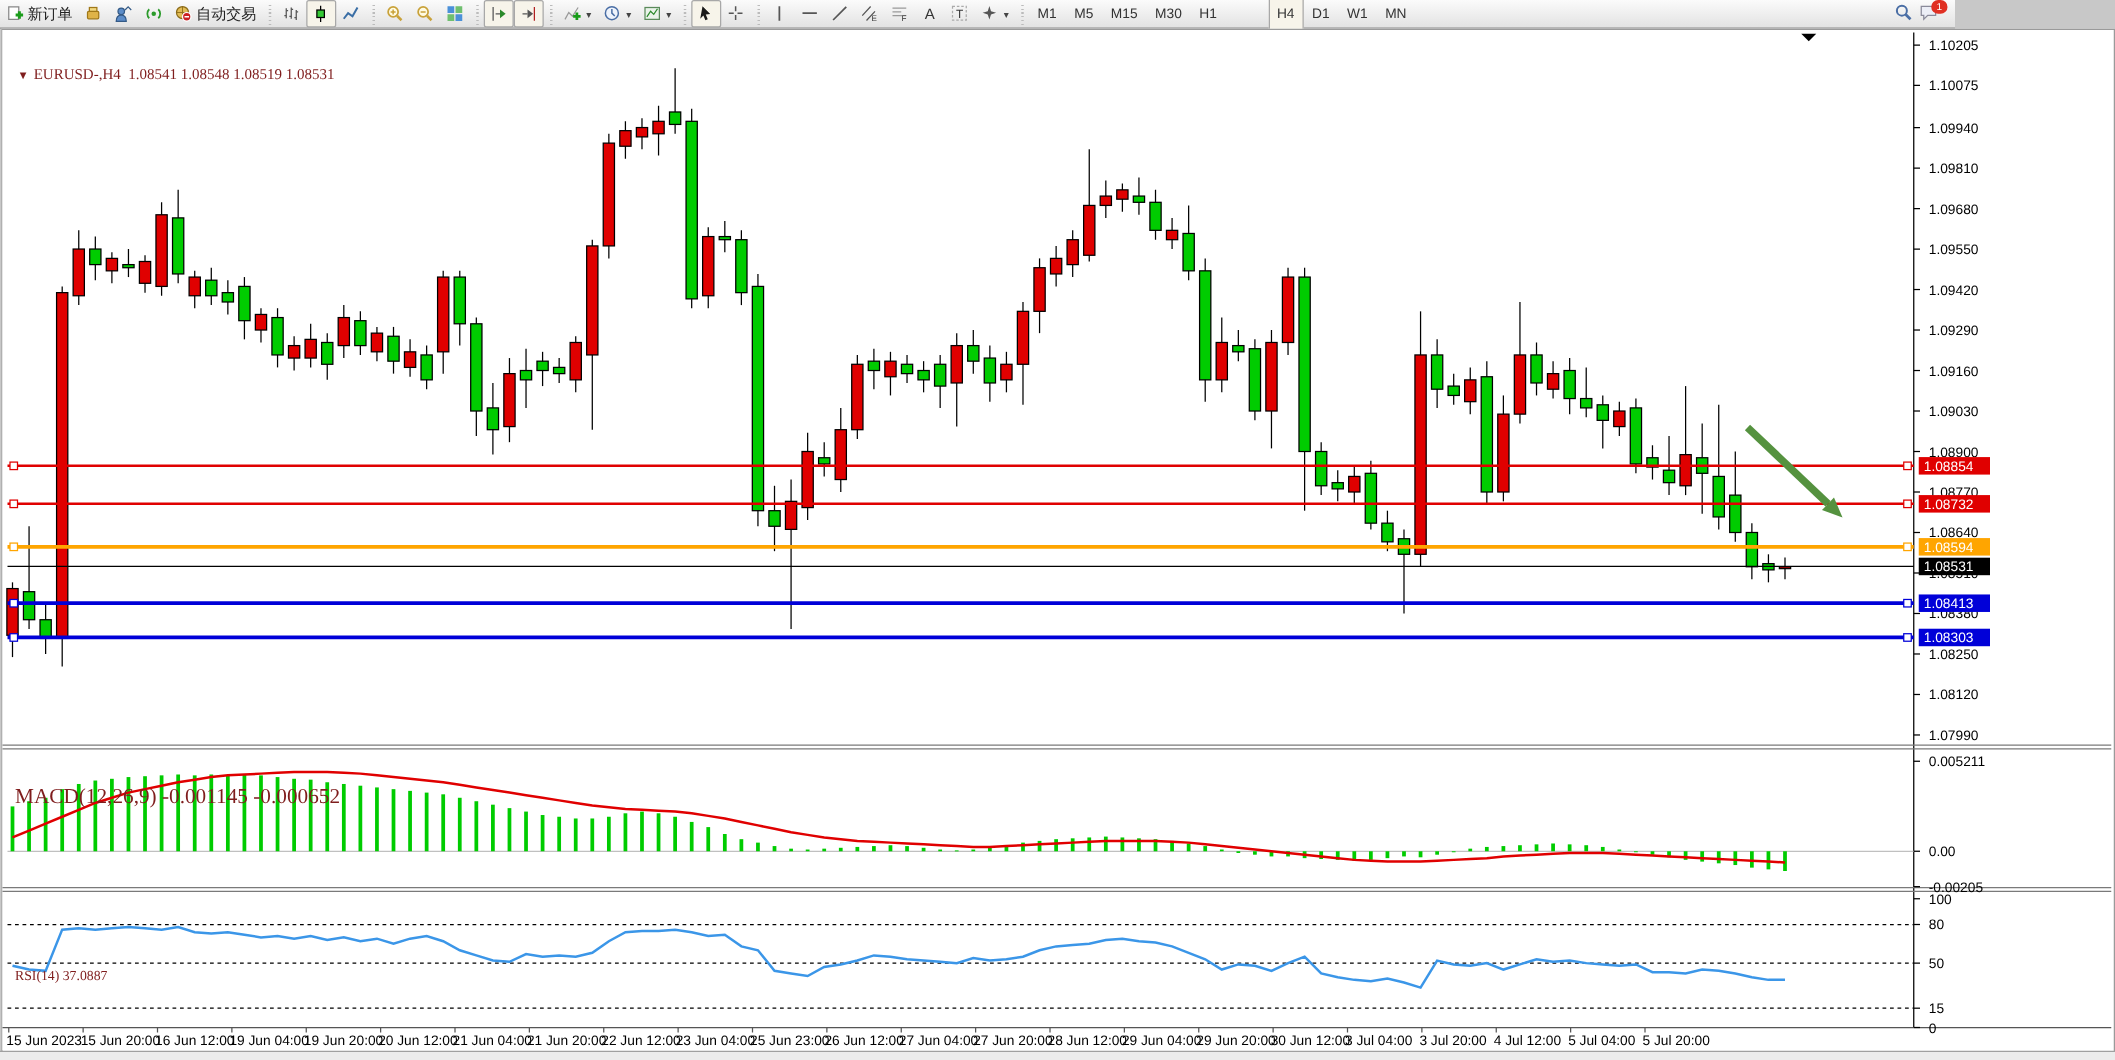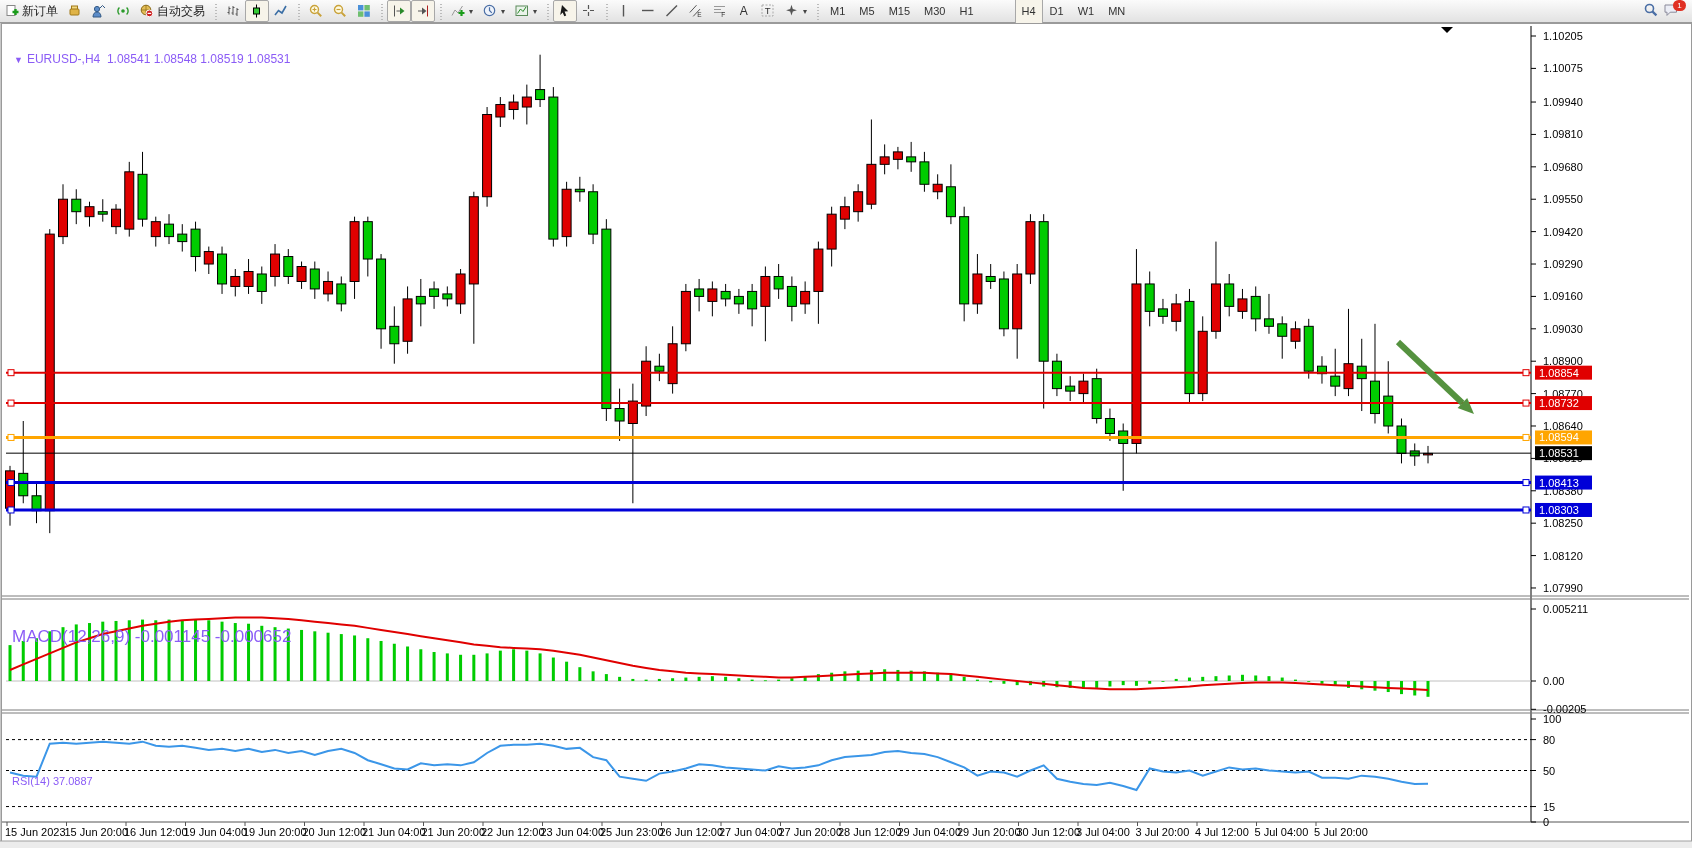--- a/index.html
+++ b/index.html
@@ -1,18 +1,18 @@
 <!DOCTYPE html>
 <html><head>
 <meta charset="utf-8">
 <style>
   html,body{margin:0;padding:0;background:#c8c8c8;font-family:"Liberation Sans",sans-serif;}
   #app{position:relative;width:1692px;height:848px;background:#c8c8c8;overflow:hidden;}
   
-  #toolbar{position:absolute;left:0;top:0;width:1692px;height:22px;
+  #toolbar{position:absolute;left:0;top:0;width:1564px;height:22px;
     background:linear-gradient(#fbfbfb,#e2e2e2);border-bottom:1px solid #9a9a9a;
     display:flex;align-items:center;font-size:12px;color:#222;}
   .tb-group{display:flex;align-items:center;height:22px;}
   .tb-sep{width:7px;height:18px;margin:0 2px;
     background:repeating-linear-gradient(#bbb 0 1px,transparent 1px 3px);
     background-size:2px 100%;background-repeat:no-repeat;background-position:3px 2px;}
   .tb-btn{display:flex;align-items:center;gap:3px;height:20px;padding:0 4px;
     border:1px solid transparent;border-radius:2px;cursor:default;white-space:nowrap;}
   .tb-btn.active{background:#f7f4ea;border-color:#a8a8a8;}
   .tb-btn .icon{display:inline-flex;width:14px;height:14px;}
@@ -21,21 +21,21 @@
     border:1px solid transparent;}
   .tf-btn.active{background:#f7f4ea;border:1px solid #a8a8a8;margin-left:34px;}
   #tb-right{margin-left:auto;display:flex;align-items:center;gap:6px;padding-right:10px;}
   #notif-wrap{position:relative;width:18px;height:16px;}
   #notif-badge{position:absolute;right:-4px;top:-3px;min-width:11px;height:11px;border-radius:6px;
     background:#e03023;color:#fff;font-size:8px;line-height:11px;text-align:center;padding:0 1px;}
   
   #chart-win{position:absolute;left:1px;top:23px;width:1689px;height:824px;background:#fff;
     border:1px solid #9a9a9a;}
   #chart-svg{position:absolute;left:0;top:22px;}
-  .overlay-label{position:absolute;font-size:12px;color:#8b5cf6;z-index:5;white-space:nowrap;}
+  .overlay-label{position:absolute;font-size:12px;color:#7f1d1d;z-index:5;white-space:nowrap;font-family:Liberation Serif, serif;}
   #chart-title{left:12px;top:28px;}
   #chart-title .tgl{font-size:9px;margin-right:4px;}
   #macd-label{left:10px;top:603px;font-size:17px;}
   #rsi-label{left:10px;top:751px;font-size:11px;}
 </style>
 </head>
 <body>
 
 <div id="app">
   <div id="toolbar">

